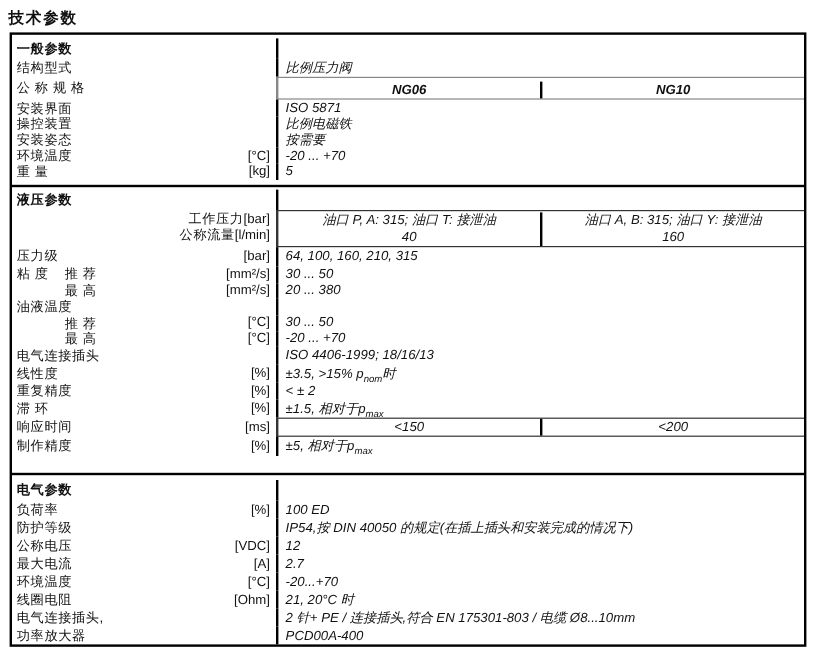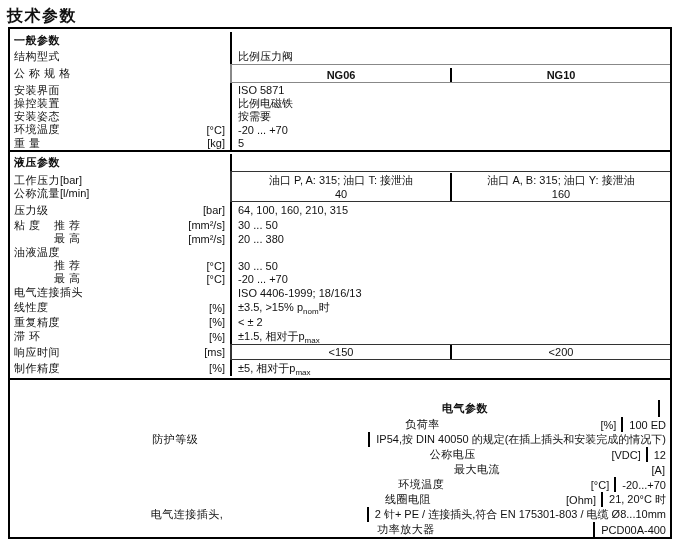--- a/index.html
+++ b/index.html
@@ -1,48 +1,48 @@
 <!DOCTYPE html>
 <html><head>
 <meta charset="utf-8">
 <style>
   html,body{margin:0;padding:0;}
   body{
     width:679px;height:543px;background:#fff;position:relative;overflow:hidden;
     font-family:"Liberation Sans","DejaVu Sans",sans-serif;color:#111;
   }
   .page-title{
-    position:absolute;left:7px;top:6px;font-size:16px;font-weight:bold;letter-spacing:1.5px;
+    position:absolute;left:7px;top:6px;font-size:13px;font-weight:bold;letter-spacing:1.5px;
   }
   .ptable{
     position:absolute;left:8px;top:27px;width:664px;height:512px;
     border:2px solid #000;box-sizing:border-box;display:flex;flex-direction:column;
     font-size:11px;
   }
   .section{display:flex;flex-direction:column;box-sizing:border-box;}
   .section + .section{border-top:2px solid #000;}
   .sec-general{height:126px;padding-top:3px;}
   .sec-hyd{height:243px;padding-top:2px;}
-  .sec-elec{flex:1;padding-top:20px;align-items:flex-end;}
+  .sec-elec{flex:1;padding-top:4px;}
   .row{display:flex;align-items:stretch;}
   .h13{height:13px}.h14{height:14px}.h15{height:15px}.h16{height:16px}
   .h17{height:17px}.h19{height:19px}.h31{height:31px}
   .lcell{
     width:220px;min-width:220px;box-sizing:border-box;
     display:flex;align-items:center;padding:0 5px 0 4px;
   }
-  .lcell.twoline{flex-direction:column;justify-content:center;align-items:flex-start;}
+  .lcell.twoline{flex-direction:column;justify-content:center;align-items:flex-end;}
   .pairline{display:flex;align-items:center;line-height:13px;}
   .lbl,.sub,.hdr{letter-spacing:0.5px;white-space:pre;}
   .hdr{font-weight:bold;}
   .w40{display:inline-block;min-width:40px;}
   .unit{margin-left:auto;letter-spacing:0;}
   .rcell{
     flex:1;border-left:2px solid #000;box-sizing:border-box;
-    display:flex;align-items:center;padding:0 4px 0 6px;
+    display:flex;align-items:center;padding:0 4px 0 6px;font-style:italic;
   }
   .rcell.split{
     padding:0;border-top:1px solid #555;border-bottom:1px solid #555;align-items:flex-end;
   }
   .subcell{
     flex:1;display:flex;flex-direction:column;justify-content:center;
     text-align:center;line-height:14px;
   }
   .subcell + .subcell{border-left:2px solid #000;}
   .bold{font-weight:bold;}
@@ -313,20 +313,23 @@
         </div>
       <div class="rcell">
           <span class="val">12</span>
         </div>
     </div>
     <div class="row h15">
       <div class="lcell">
           <span class="lbl">最大电流</span>
           <span class="unit">[A]</span>
         </div>
+      <div class="rcell">
+          <span class="val">2.7</span>
+        </div>
     </div>
     <div class="row h15">
       <div class="lcell">
           <span class="lbl">环境温度</span>
           <span class="unit">[°C]</span>
         </div>
       <div class="rcell">
           <span class="val">-20...+70</span>
         </div>
     </div>

